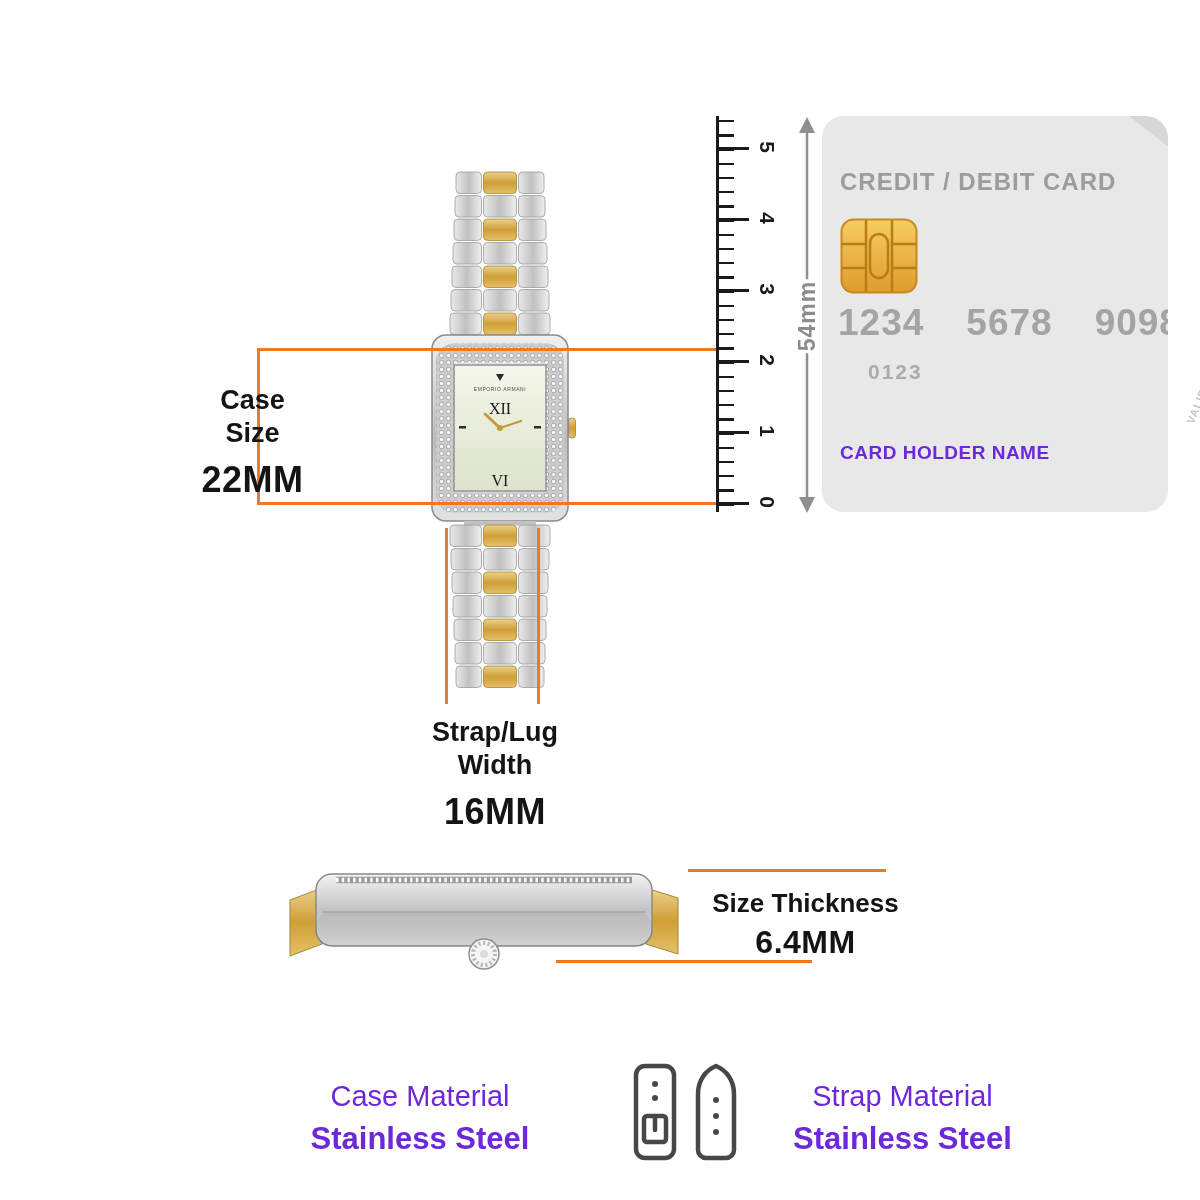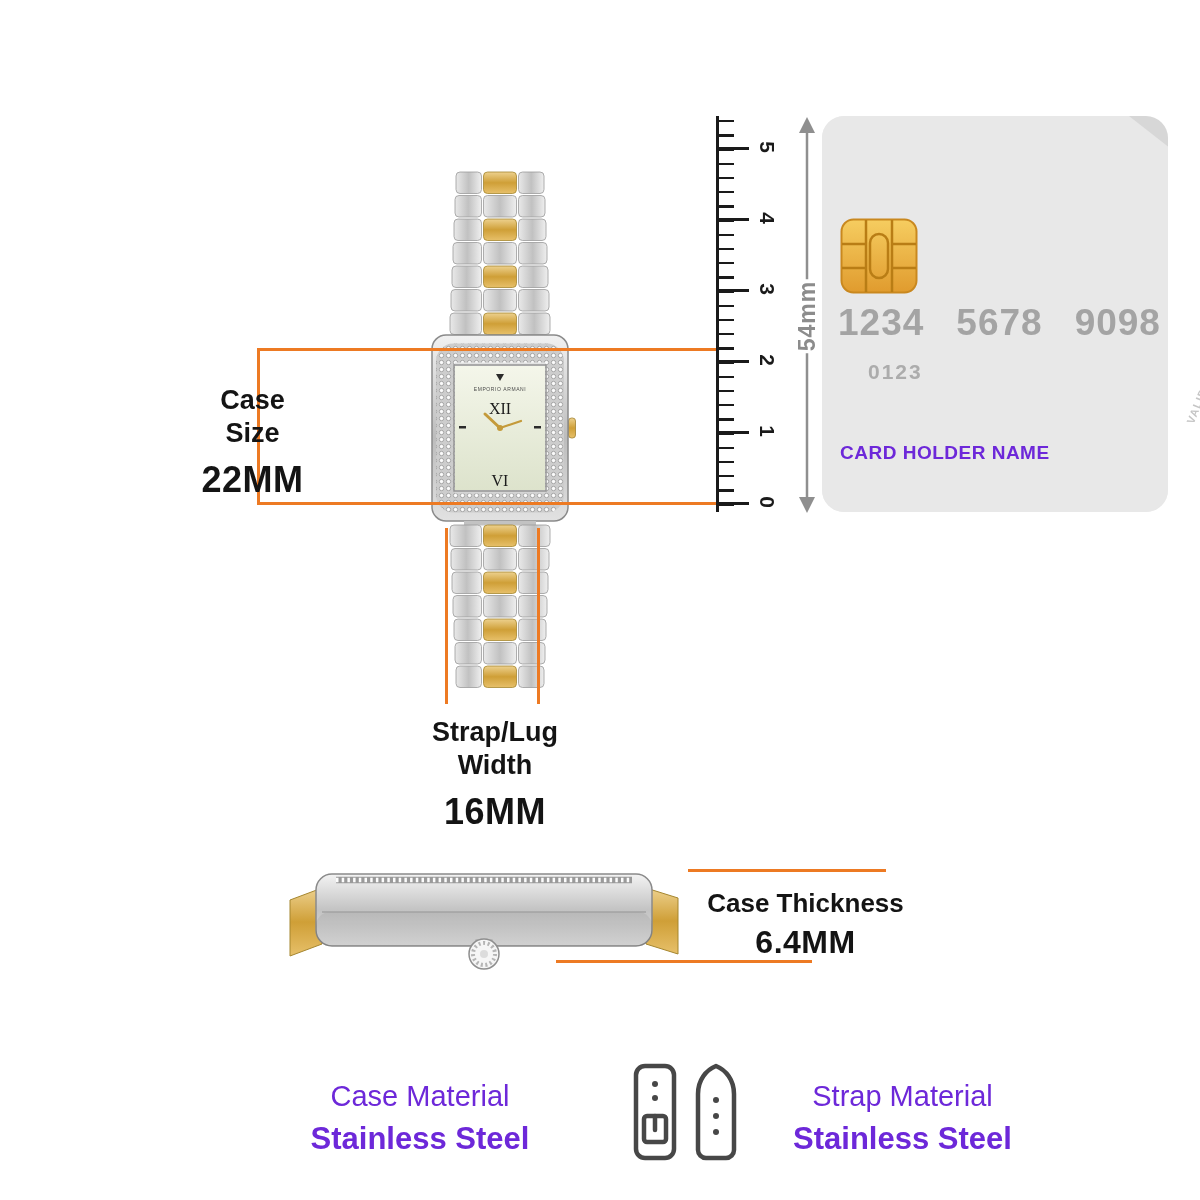--- a/index.html
+++ b/index.html
@@ -30,21 +30,21 @@
   .arrow54{position:absolute;left:794px;top:116px;width:26px;height:398px;}
   .label-54{position:absolute;left:807px;top:316px;transform:translate(-50%,-50%) rotate(-90deg);
     background:#fff;padding:8px 2px;font-size:23px;font-weight:700;color:#8c8c8c;letter-spacing:1px;white-space:nowrap;}
 
   
   .card{position:absolute;left:822px;top:116px;width:346px;height:396px;background:#d7d7d7;border-radius:22px;overflow:hidden;}
   .card-sheen{position:absolute;left:115px;top:-150px;width:620px;height:820px;background:rgba(255,255,255,0.42);
     transform:rotate(38deg);transform-origin:top left;}
   .card-title{position:absolute;left:18px;top:52px;font-size:24px;font-weight:700;letter-spacing:1px;color:#9c9c9c;}
   .chip{position:absolute;left:18px;top:102px;width:78px;height:76px;}
-  .card-number{position:absolute;left:16px;top:186px;display:flex;gap:32px;font-size:37px;font-weight:700;color:#a4a4a4;letter-spacing:1px;align-items:center;}
+  .card-number{position:absolute;left:16px;top:186px;display:flex;gap:42px;font-size:37px;font-weight:700;color:#a4a4a4;letter-spacing:1px;align-items:center;}
   .card-sub{position:absolute;left:18px;top:244px;font-size:21px;font-weight:700;color:#acacac;letter-spacing:2px;margin-left:28px;}
   .card-holder{position:absolute;left:18px;top:326px;font-size:19px;font-weight:700;color:#6d28d9;letter-spacing:0.5px;}
   .valid{position:absolute;left:1166px;top:382px;transform:rotate(-68deg);font-size:11px;font-weight:700;
     color:rgba(150,150,150,0.55);letter-spacing:1px;white-space:nowrap;}
 </style>
 </head>
 <body>
 
 <div class="canvas">
 
@@ -191,20 +191,21 @@
 
   <svg class="arrow54" viewBox="0 0 26 398">
     <line x1="13" y1="8" x2="13" y2="390" stroke="#8f8f8f" stroke-width="2.5"></line>
     <polygon points="13,1 5,17 21,17" fill="#8f8f8f"></polygon>
     <polygon points="13,397 5,381 21,381" fill="#8f8f8f"></polygon>
   </svg>
   <span class="label-54">54mm</span>
 
   <div class="card">
     <div class="card-sheen"></div>
+    <div class="card-title">CREDIT / DEBIT CARD</div>
     <svg class="chip" viewBox="0 0 78 76">
       <defs>
         <linearGradient id="gChip" x1="0" y1="0" x2="0" y2="1">
           <stop offset="0" stop-color="#f6cd60"></stop>
             <stop offset="1" stop-color="#e09b2e"></stop>
         </linearGradient>
       </defs>
       <rect x="1.5" y="1.5" width="75" height="73" rx="12" fill="url(#gChip)" stroke="#c9881f" stroke-width="2"></rect>
       <path d="M26 2 V74 M52 2 V74 M2 26 H26 M52 26 H76 M2 50 H26 M52 50 H76" stroke="#b97d15" stroke-width="2.5" fill="none"></path>
       <rect x="30" y="16" width="18" height="44" rx="9" fill="none" stroke="#b97d15" stroke-width="2.5"></rect>
@@ -243,21 +244,21 @@
       <rect x="188" y="74" width="16" height="8" fill="#cfcfcf" stroke="#999999" stroke-width="1"></rect>
       <circle cx="196" cy="88" r="15" fill="#f6f6f6" stroke="#8f8f8f" stroke-width="1.5"></circle>
       <circle cx="196" cy="88" r="11" fill="none" stroke="#b5b5b5" stroke-width="4" stroke-dasharray="2 2.6"></circle>
       <circle cx="196" cy="88" r="4" fill="#dcdcdc"></circle>
     </g>
   </svg>
 
   <div class="mline" style="left:688px;top:869px;width:198px;height:3px"></div>
   <div class="mline" style="left:556px;top:960px;width:256px;height:3px"></div>
   <div class="meas" style="left:698px;top:888px;width:215px">
-    <div class="l" style="font-size:26px">Case Thickness</div>
+    <div class="l" style="font-size:26px">Size Thickness</div>
     <div class="v" style="font-size:32px;margin-top:4px">6.4MM</div>
   </div>
 
   <div class="mat" style="left:305px;top:1080px;width:230px">
     <div class="l">Case Material</div>
     <div class="v">Stainless Steel</div>
   </div>
 
   <svg class="abs" style="left:624px;top:1058px" width="126" height="108" viewBox="0 0 126 108">
     <g fill="none" stroke="#474747" stroke-width="4.5" stroke-linejoin="round" stroke-linecap="round">

